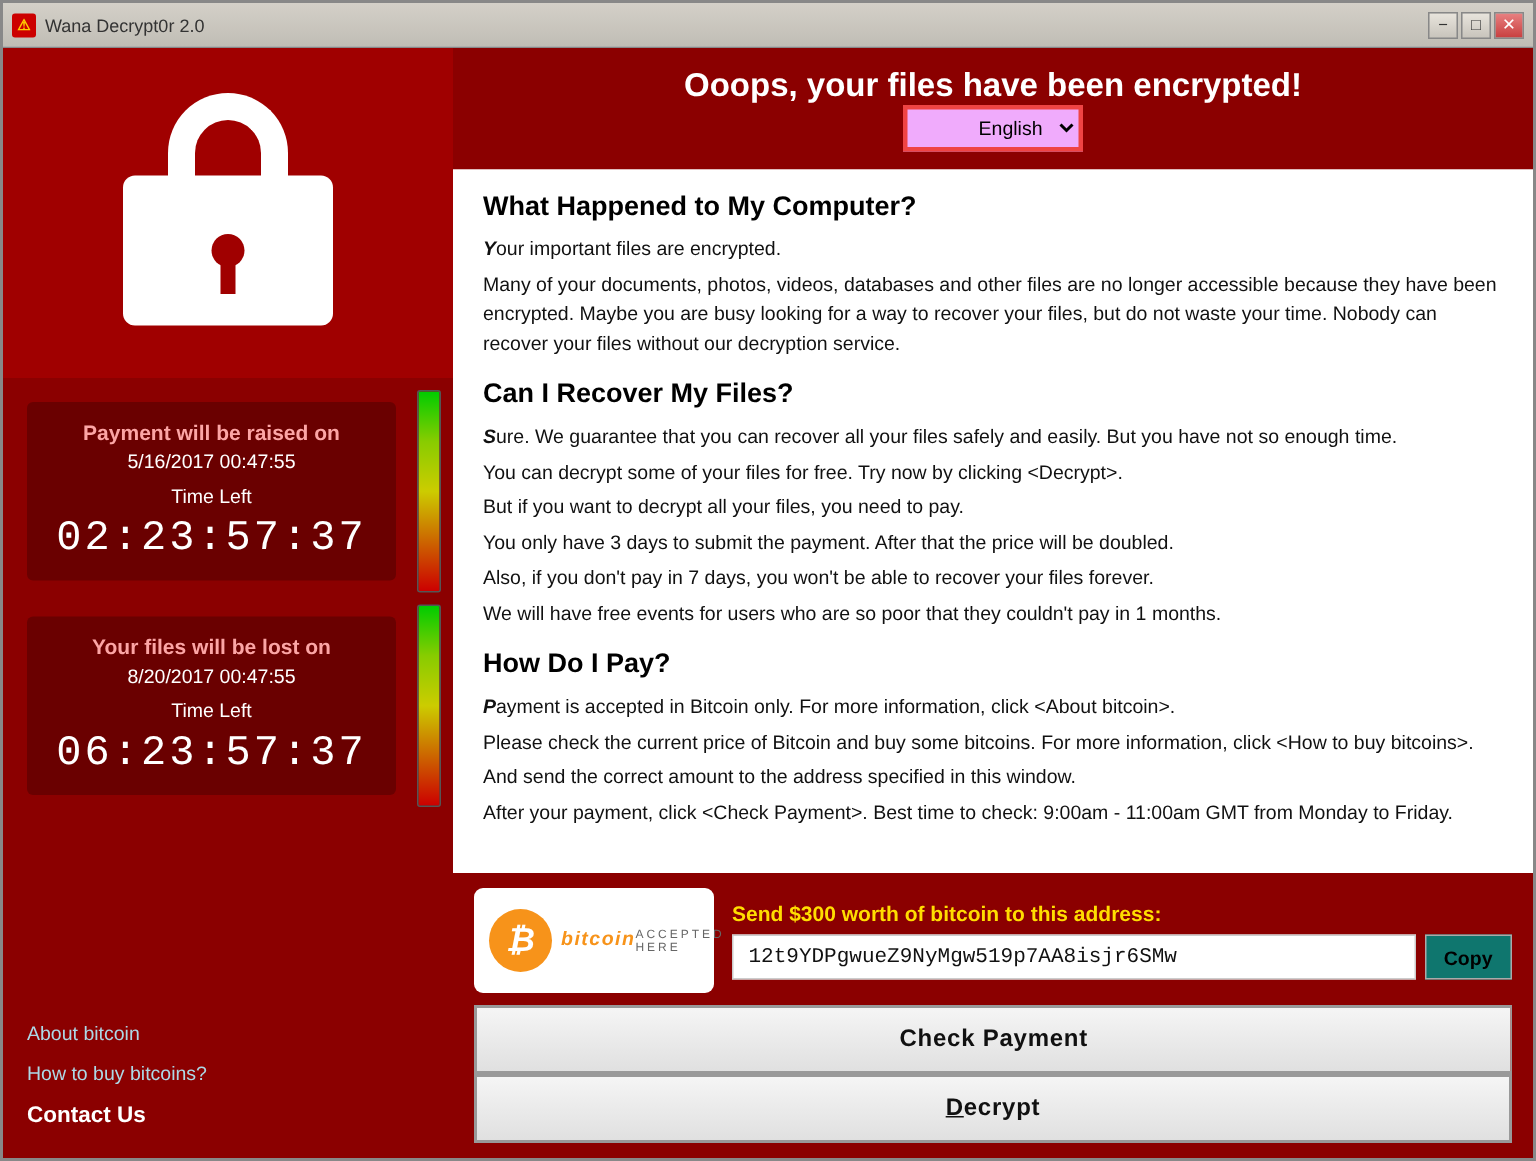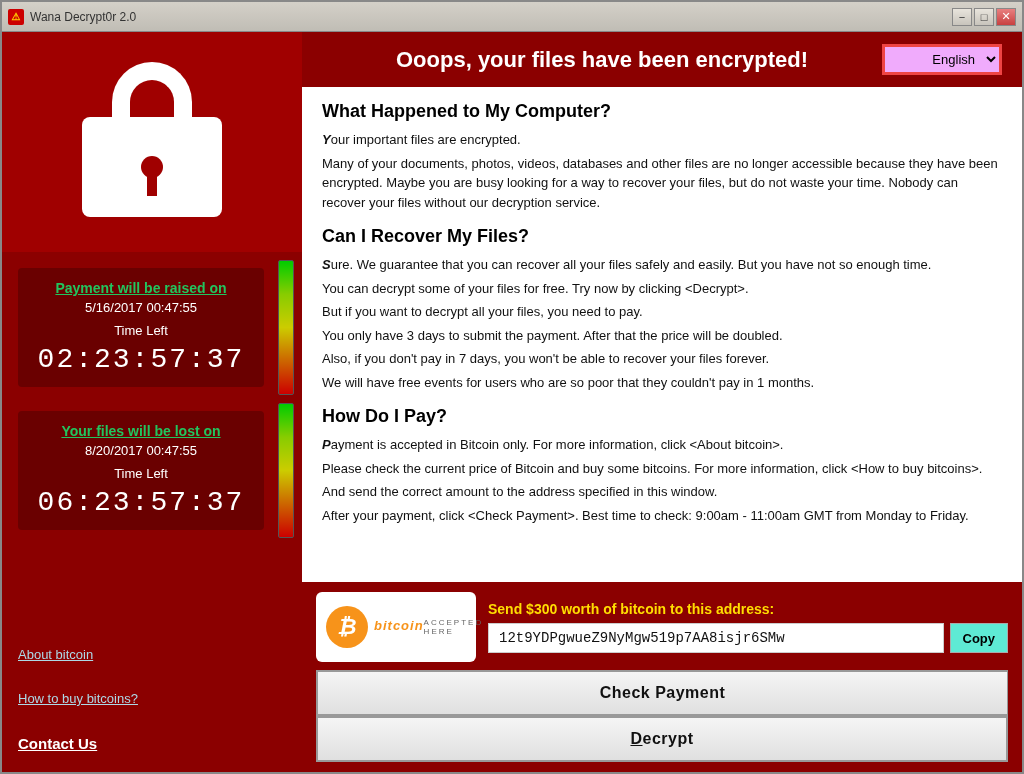--- a/index.html
+++ b/index.html
@@ -152,25 +152,24 @@
 
     .countdown-section {
       background: #7a0000;
       margin: 8px;
       padding: 12px;
       border-radius: 4px;
       text-align: center;
     }
 
     .countdown-title {
-      color: #22c55e;
+      color: #fca5a5;
       font-size: 14px;
       font-weight: bold;
       margin-bottom: 4px;
-      text-decoration: underline;
     }
 
     .countdown-date {
       color: white;
       font-size: 13px;
       margin-bottom: 8px;
     }
 
     .time-left-label {
       color: white;
@@ -199,23 +198,21 @@
       padding: 20px 16px;
       display: flex;
       flex-direction: column;
       justify-content: flex-end;
       gap: 12px;
     }
 
     .link-item {
       color: #add8e6;
       font-size: 13px;
-      text-decoration: underline;
       cursor: pointer;
-      margin-top: 17px;
     }
 
     .link-item.bold {
       color: white;
       font-weight: bold;
       font-size: 15px;
     }
 
     
     .right-panel {
@@ -224,20 +221,21 @@
       flex-direction: column;
       background: #f0f0f0;
     }
 
     .header-bar {
       background: #8b0000;
       padding: 12px 20px;
       display: flex;
       align-items: center;
       justify-content: space-between;
+      flex-direction: column;
     }
 
     .header-title {
       color: white;
       font-size: 22px;
       font-weight: bold;
       text-align: center;
       flex: 1;
     }
 
@@ -317,21 +315,21 @@
       flex: 1;
       background: white;
       border: 1px solid #ccc;
       padding: 6px 10px;
       font-size: 14px;
       font-family: 'Courier New', monospace;
       color: #111;
     }
 
     .copy-btn {
-      background: #5eead4;
+      background: #0f766e;
       border: 1px solid #aaa;
       padding: 6px 12px;
       cursor: pointer;
       font-size: 13px;
       font-weight: bold;
       white-space: nowrap;
     }
 
     .action-row {
       display: flex;

